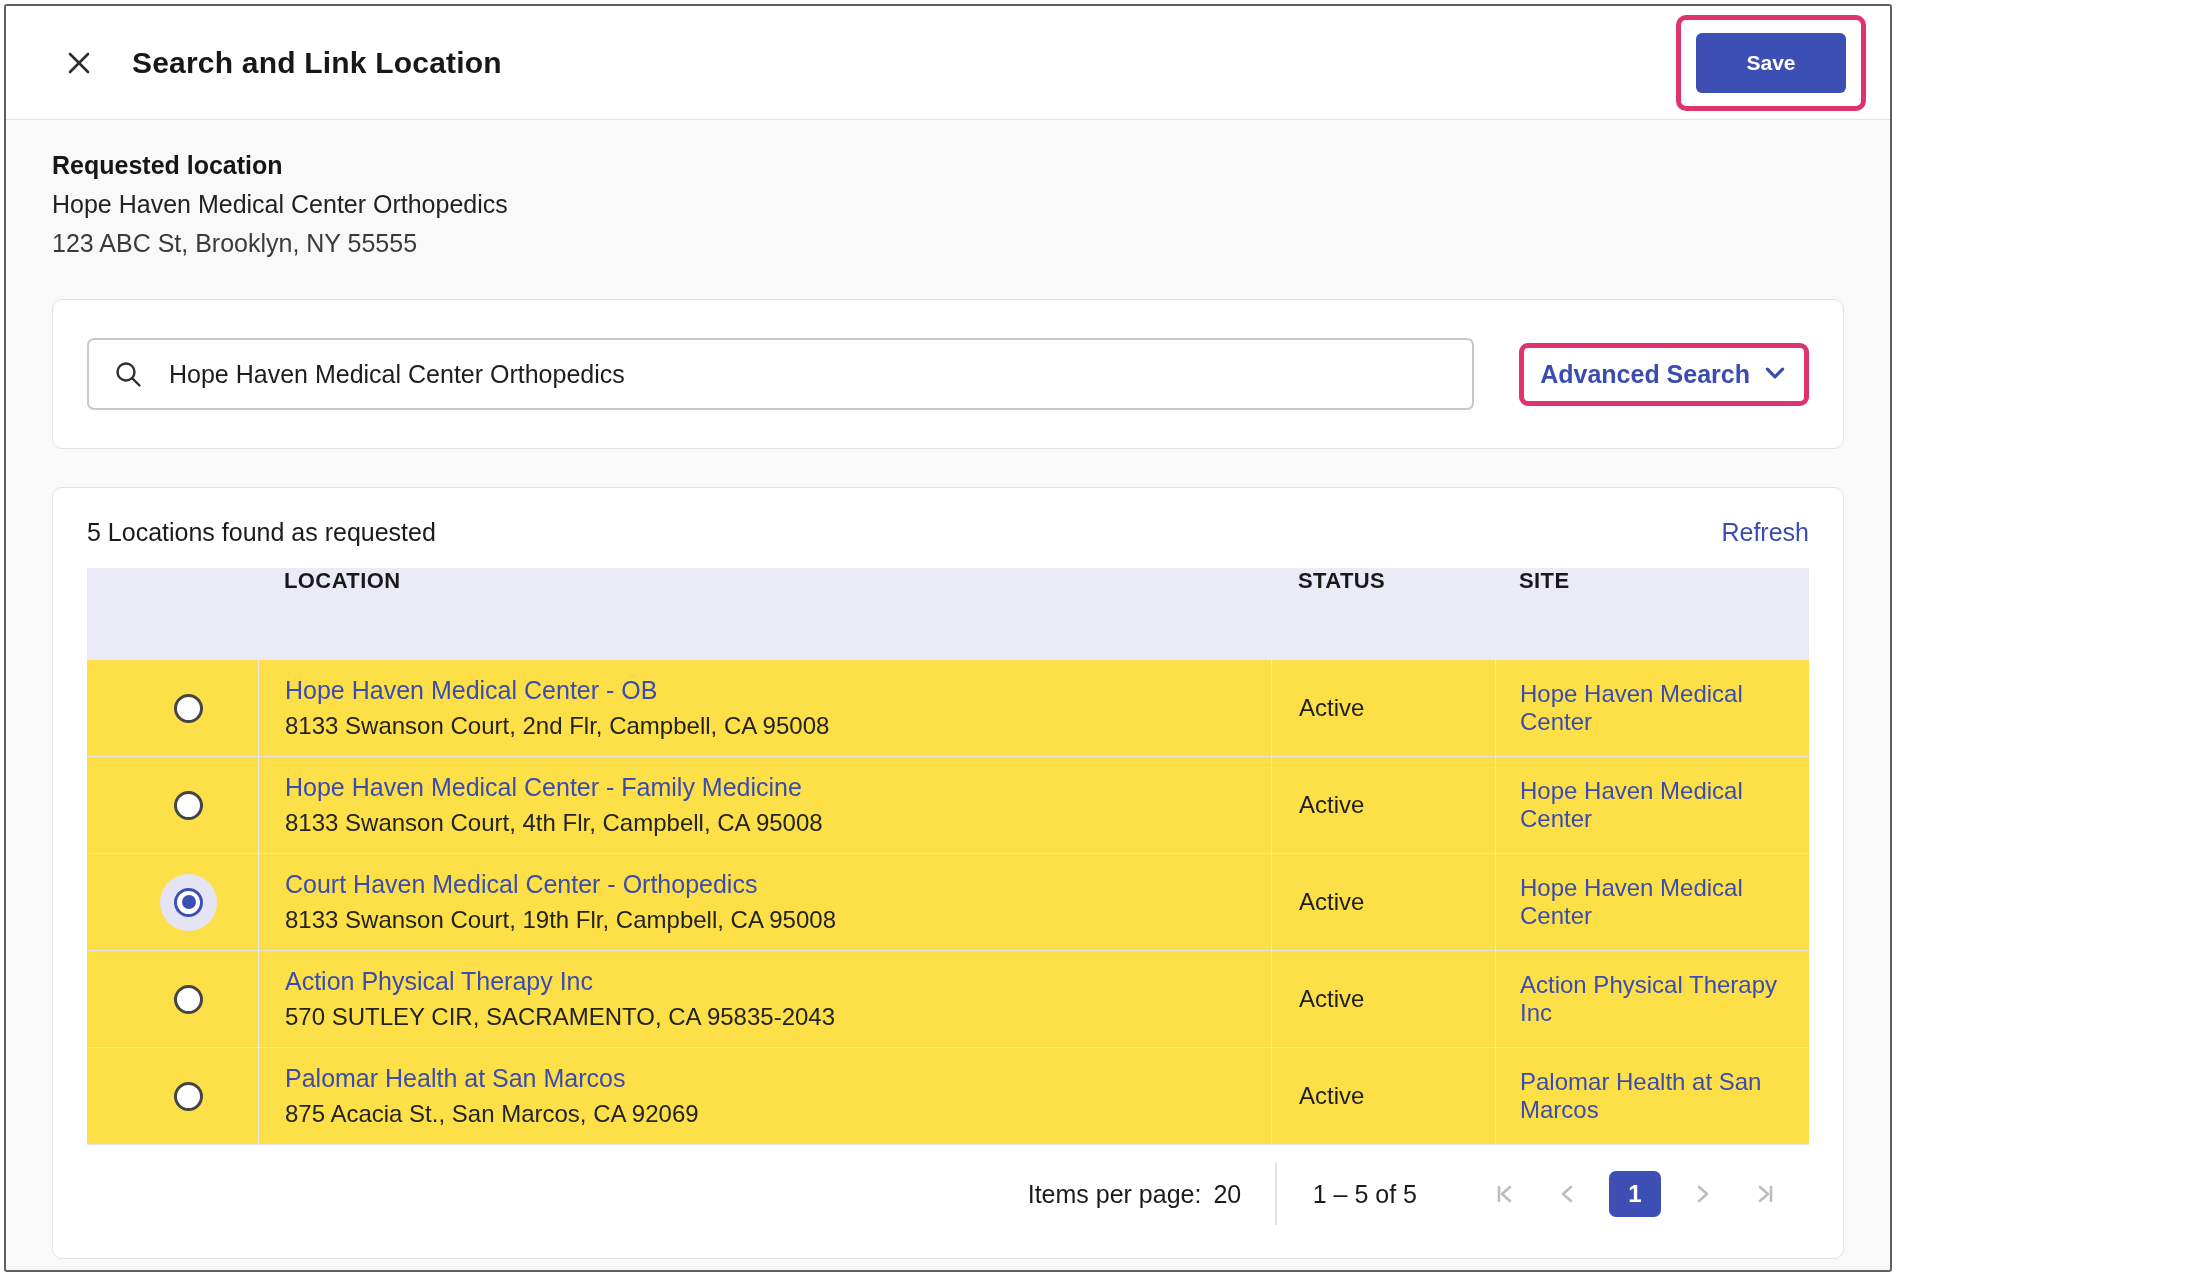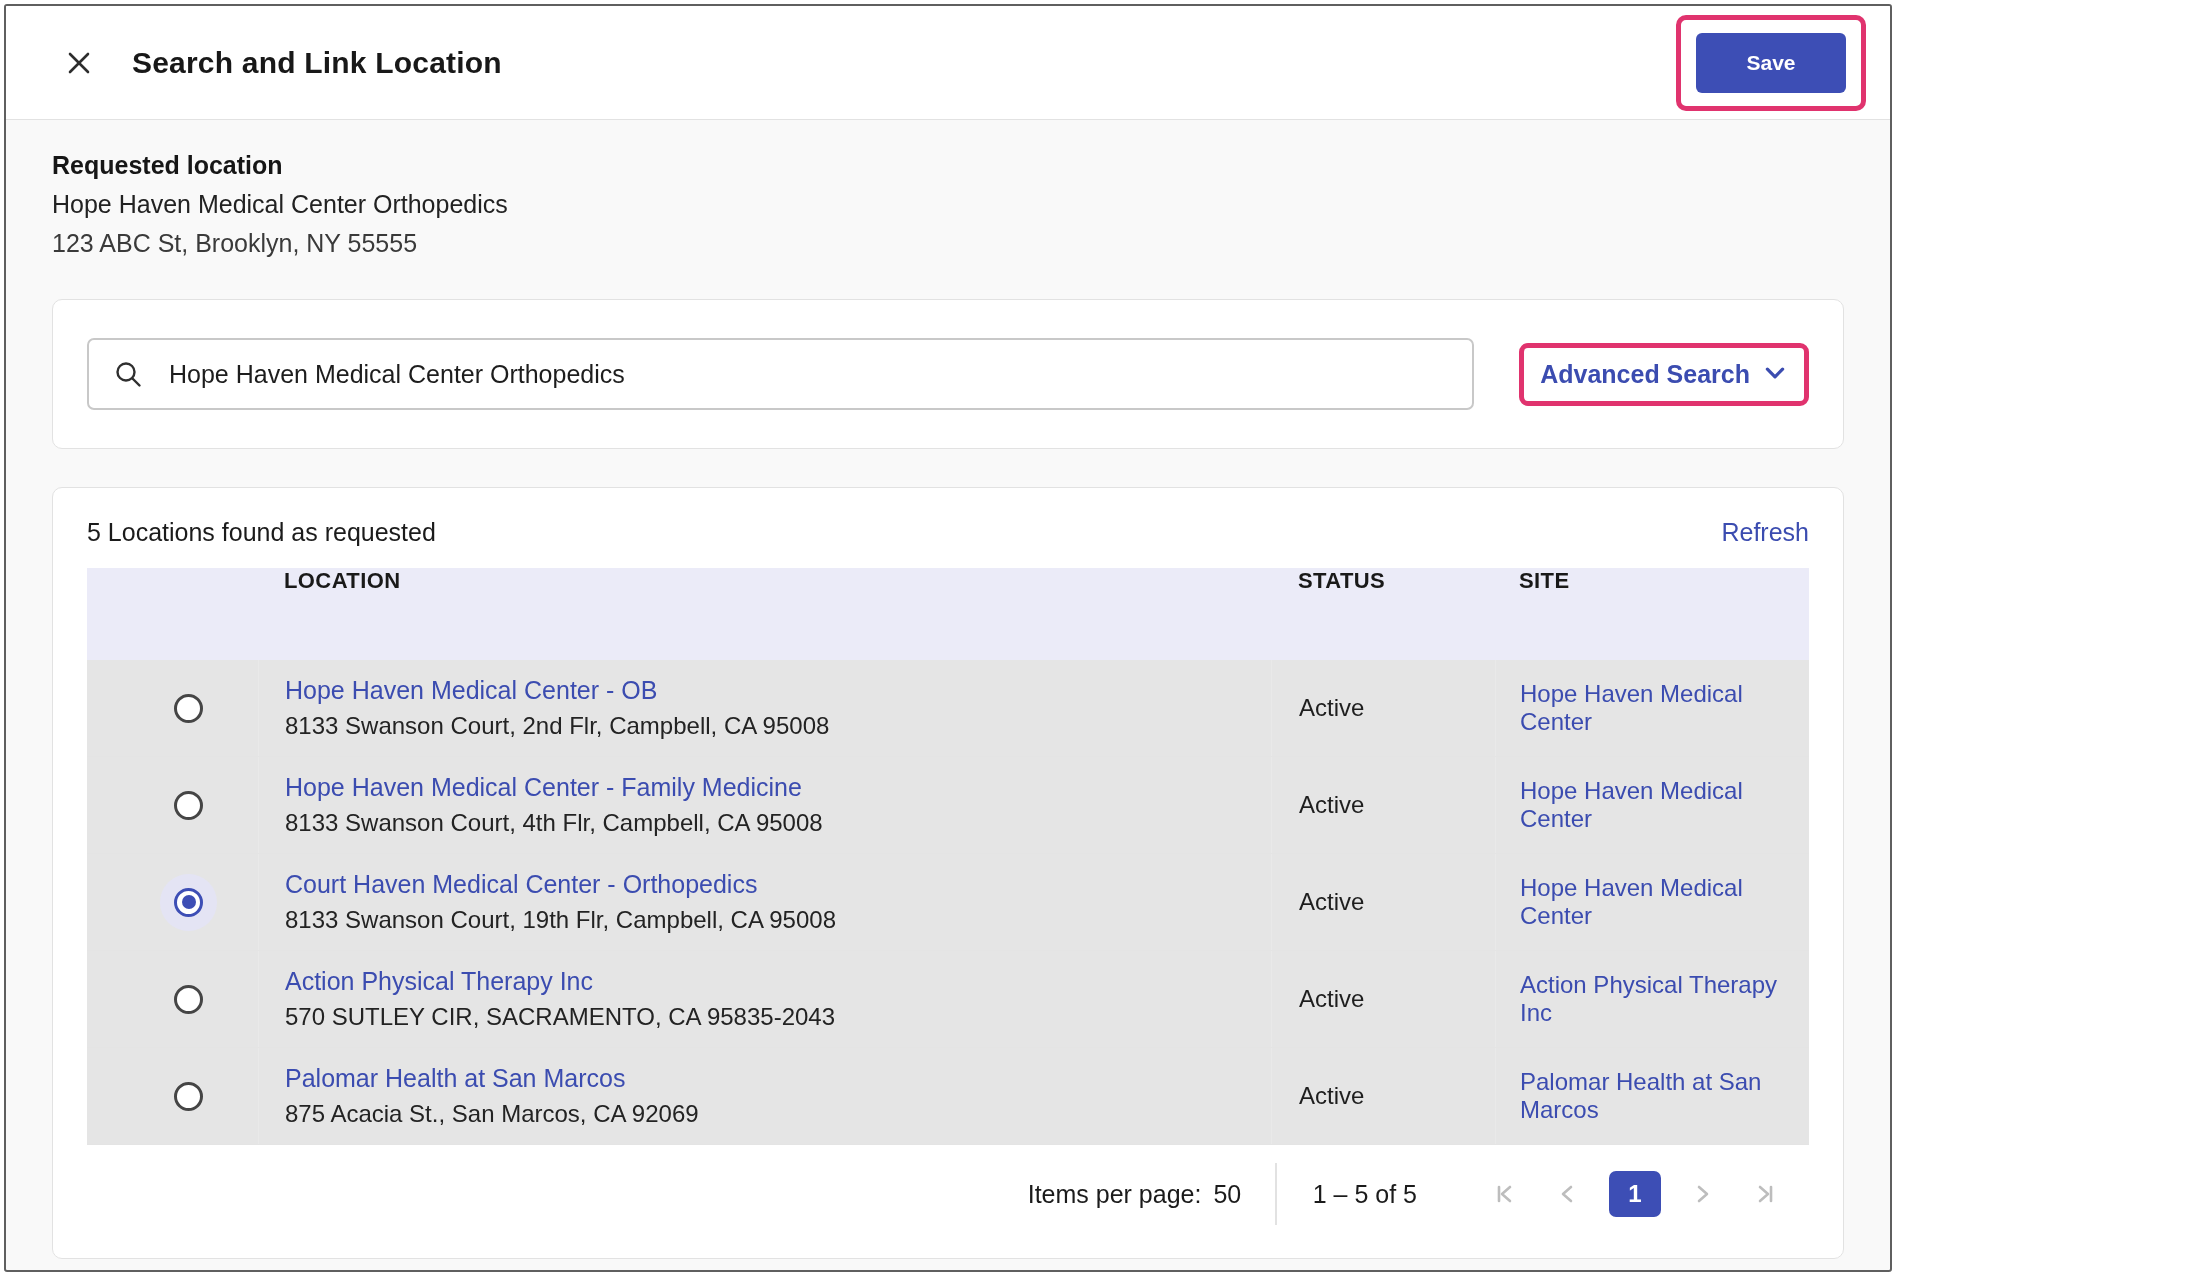--- a/index.html
+++ b/index.html
@@ -53,21 +53,21 @@
   .results-card{margin-top:38px;height:772px;padding:0 34px;}
   .results-top{display:flex;justify-content:space-between;align-items:center;margin-top:24px;height:40px;font-size:25px;color:#1b1b1b;}
   .refresh{color:var(--link);text-decoration:none;cursor:pointer;}
   .table{margin-top:12px;}
   .thead{display:flex;align-items:flex-start;background:var(--header-bg);height:92px;margin-top:16px;}
   .th{font-size:22px;font-weight:700;color:#191919;letter-spacing:.4px;}
   .radio-col{width:171px;flex:none;display:flex;align-items:center;justify-content:flex-start;padding-left:32px;}
   .loc-col{width:1013px;flex:none;padding-left:26px;}
   .status-col{width:224px;flex:none;padding-left:27px;}
   .site-col{flex:1;padding-left:24px;}
-  .trow{display:flex;height:97px;background:#e5e5e5;border-bottom:1.5px solid #e4e4e4;}
+  .trow{display:flex;height:97px;background:#fde047;border-bottom:1.5px solid #e4e4e4;}
   .trow .td{display:flex;flex-direction:column;justify-content:center;}
   .trow .loc-col,.trow .status-col,.trow .site-col{border-left:1.5px solid #e9e9e9;}
   .loc-link{color:var(--link);font-size:25px;font-weight:500;text-decoration:none;cursor:pointer;margin-bottom:7px;}
   .loc-addr{font-size:24px;color:#232323;}
   .status-text{font-size:24px;color:#1e1e1e;}
   .site-link{color:var(--link);font-size:24px;text-decoration:none;cursor:pointer;}
   .radio{
     width:29px;height:29px;border:3px solid #454545;border-radius:50%;background:#fff;
     position:relative;cursor:pointer;flex:none;
   }
@@ -220,21 +220,21 @@
     </div>
     <div class="td site-col">
       <a class="site-link">Palomar Health at San Marcos</a>
     </div>
   </div>
 </div>
       </div>
 
       <div class="pagination">
         <span class="pp-label">Items per page:</span>
-        <span class="pp-value">50</span>
+        <span class="pp-value">20</span>
         <div class="pg-divider"></div>
         <span class="range">1 – 5 of 5</span>
         <button class="pg-btn" aria-label="First page">
           <svg width="30" height="30" viewBox="0 0 30 30" fill="none" stroke="#bdbdbd" stroke-width="2.6" stroke-linecap="round" stroke-linejoin="round">
             <polyline points="19 8 11 15 19 22"></polyline>
               <line x1="8" y1="8" x2="8" y2="22"></line>
           </svg>
         </button>
         <button class="pg-btn" aria-label="Previous page">
           <svg width="30" height="30" viewBox="0 0 30 30" fill="none" stroke="#bdbdbd" stroke-width="2.6" stroke-linecap="round" stroke-linejoin="round">

